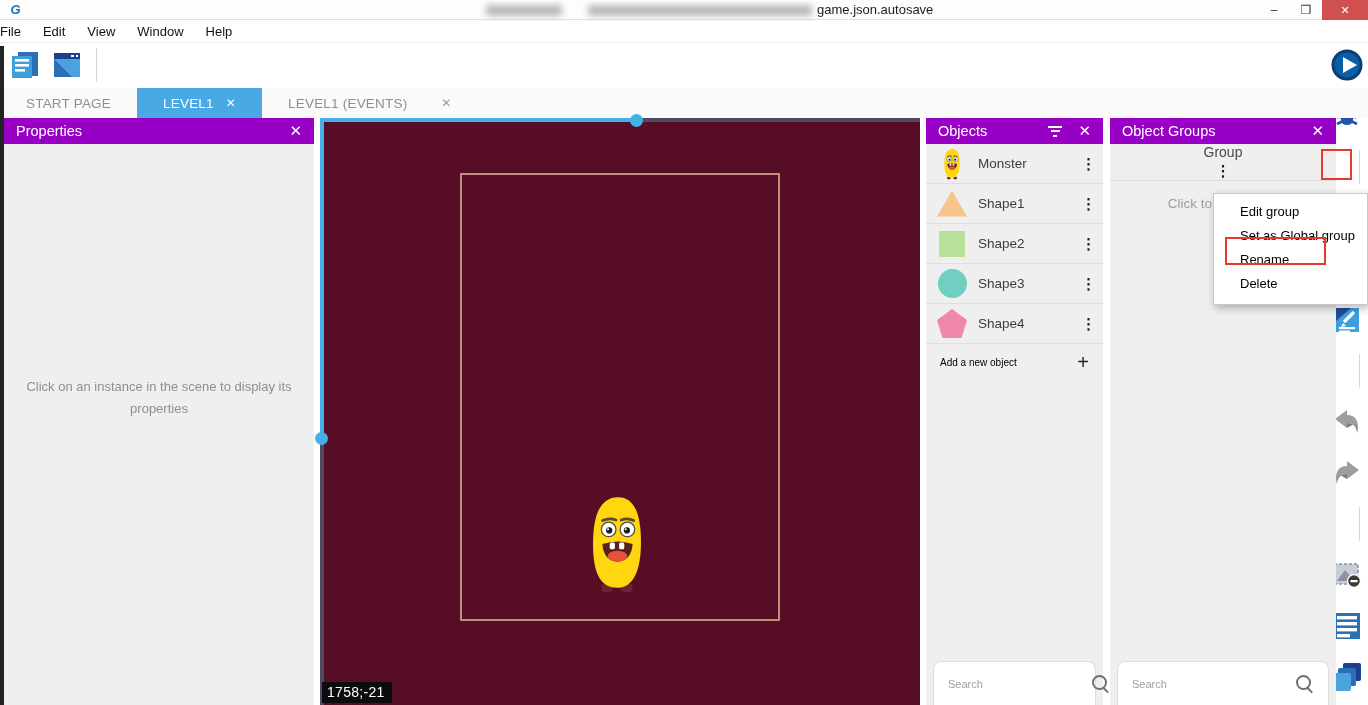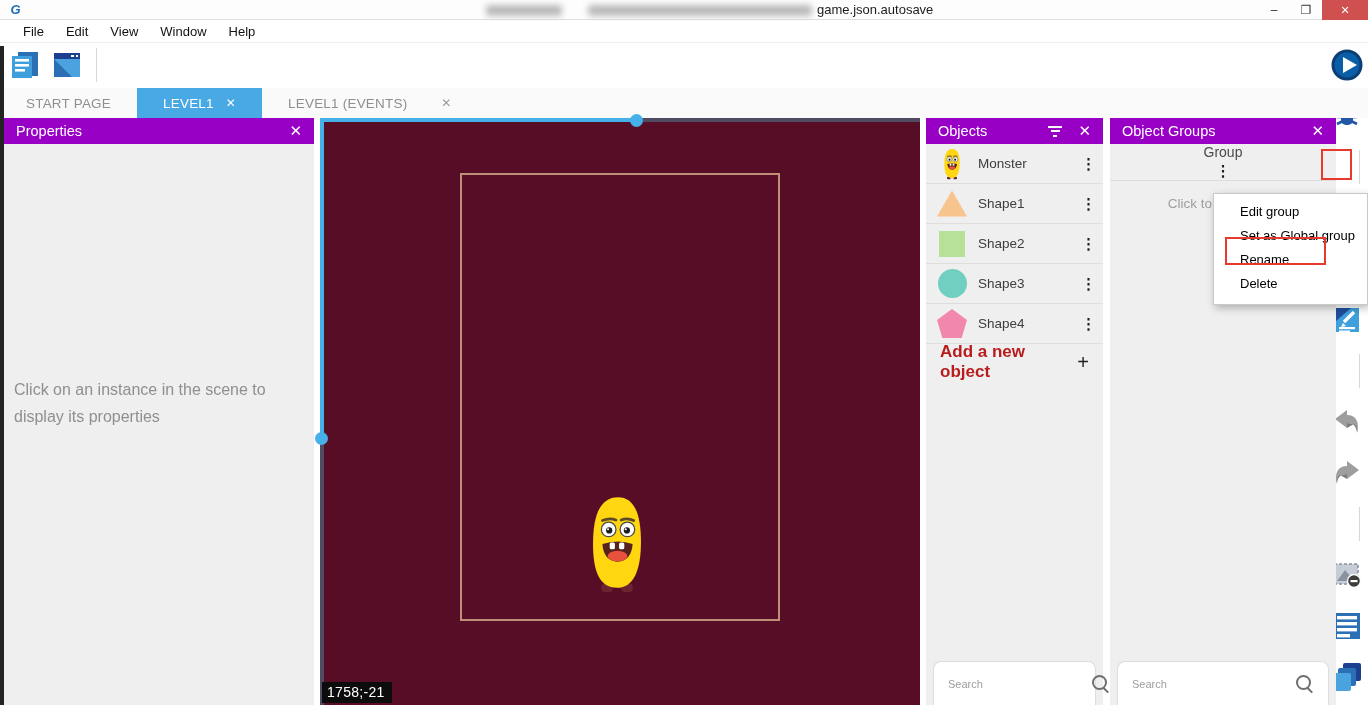--- a/index.html
+++ b/index.html
@@ -10,21 +10,21 @@
   
   .titlebar { position:absolute; left:0; top:0; width:1368px; height:20px; background:#fdfdfd; border-bottom:1px solid #e0e0e0; }
   .app-logo { position:absolute; left:8px; top:2px; width:15px; height:15px; color:#1d6fb5; font-weight:bold; font-style:italic; font-size:13px; line-height:15px; text-align:center; }
   .blur-blob { position:absolute; top:5px; height:11px; background:#b9b9b9; border-radius:3px; filter:blur(3px); }
   .title-text { position:absolute; left:817px; top:2px; font-size:13px; color:#1c1c1c; white-space:nowrap; }
   .winbtns { position:absolute; right:0; top:0; height:20px; display:flex; }
   .winbtn { width:32px; height:20px; display:flex; align-items:center; justify-content:center; font-size:12px; color:#333; cursor:default; }
   .winbtn.close { width:46px; background:var(--close_red); color:#fff; font-size:11px; }
 
   
-  .menubar { position:absolute; left:0; top:21px; width:1368px; height:22px; background:#ffffff; display:flex; align-items:center; padding-left:23px; border-bottom:1px solid #efefef; }
+  .menubar { position:absolute; left:0; top:21px; width:1368px; height:22px; background:#ffffff; display:flex; align-items:center; padding-left:0; border-bottom:1px solid #efefef; }
   .menu-item { font-size:13px; color:#111; margin-right:22px; }
 
   
   .toolbar { position:absolute; left:0; top:43px; width:1368px; height:45px; background:#ffffff; }
   .tb-left { position:absolute; left:8px; top:5px; display:flex; align-items:center; gap:8px; }
   .tb-right { position:absolute; right:4px; top:5px; display:flex; align-items:flex-end; gap:17px;flex-direction:column; }
   .tb-icon { width:34px; height:34px; display:flex; align-items:center; justify-content:center; }
   .tb-sep { width:1px; height:34px; background:#d7d7d7; margin:0 4px; }
 
   
@@ -40,21 +40,21 @@
   
   .panel-header { position:absolute; left:0; top:0; right:0; height:26px; background:var(--accent_purple); color:#fff; display:flex; align-items:center; padding:0 12px; }
   .panel-title { font-size:14.5px; flex:1; }
   .panel-x { font-size:15px; color:#fff; }
   .filter-icon { width:18px; display:flex; flex-direction:column; align-items:center; gap:2.5px; margin-right:14px; }
   .filter-icon span { display:block; height:2px; background:#fff; }
   .filter-icon span:nth-child(1){ width:14px; } .filter-icon span:nth-child(2){ width:9px; } .filter-icon span:nth-child(3){ width:4px; }
 
   
   .properties-panel { position:absolute; left:4px; top:118px; width:310px; height:587px; background:#efefef; }
-  .props-empty { position:absolute; left:10px; right:10px; top:258px; font-size:16px; color:#8f8f8f; line-height:1.7; }
+  .props-empty { position:absolute; left:10px; right:10px; top:258px; text-align:center; font-size:13px; color:#8f8f8f; line-height:1.7; }
 
   
   .scene-canvas { position:absolute; left:320px; top:118px; width:600px; height:587px; background:var(--canvas_maroon); }
   .scene-frame { position:absolute; left:140px; top:55px; width:320px; height:448px; border:2px solid var(--frame_tan); }
   .guide-top-blue { position:absolute; left:0; top:0; width:316px; height:4px; background:var(--guide_blue); }
   .guide-top-slate { position:absolute; left:316px; top:0; width:284px; height:4px; background:var(--guide_slate); }
   .guide-left-blue { position:absolute; left:0; top:0; width:4px; height:320px; background:var(--guide_blue); }
   .guide-left-slate { position:absolute; left:0; top:320px; width:4px; height:267px; background:var(--guide_slate); }
   .guide-dot { position:absolute; width:13px; height:13px; border-radius:50%; background:var(--guide_blue); }
   .dot-top { left:310px; top:-4px; }
@@ -67,21 +67,21 @@
   .obj-rows { position:absolute; top:26px; left:0; right:0; }
   .obj-row { height:40px; display:flex; align-items:center; border-bottom:1px solid #dedede; background:#efefef; }
   .obj-thumb { width:52px; display:flex; align-items:center; justify-content:center; }
   .obj-name { flex:1; font-size:13.5px; color:#3d3d3d; }
   .row-more { width:28px; text-align:center; font-size:15px; font-weight:bold; color:#1f1f1f; letter-spacing:1px; }
   .shape-triangle { width:30px; height:26px; background:var(--shape1_orange); clip-path:polygon(50% 0,100% 100%,0 100%); }
   .shape-square { width:26px; height:26px; background:var(--shape2_green); }
   .shape-circle { width:29px; height:29px; border-radius:50%; background:var(--shape3_teal); }
   .shape-pentagon { width:30px; height:29px; background:var(--shape4_pink); clip-path:polygon(50% 0,100% 38%,82% 100%,18% 100%,0 38%); }
   .add-row { height:36px; display:flex; align-items:center; padding:0 14px; }
-  .add-label { flex:1; font-size:17px; color:#b91c1c;font-weight:bold; }
+  .add-label { flex:1; font-size:10px; color:#000000; }
   .add-plus { font-size:20px; color:#1f1f1f; font-weight:400; }
 
   
   .search-box { position:absolute; left:7px; right:7px; bottom:0; height:44px; background:#fff; border:1px solid #ddd; border-bottom:none; border-radius:8px 8px 0 0; display:flex; align-items:center; }
   .search-input { flex:1; border:none; outline:none; background:transparent; font-size:11px; color:#333; padding-left:14px; font-family:"Liberation Sans", sans-serif; }
   .search-input::placeholder { color:#9e9e9e; }
   .mag-icon { position:relative; width:22px; height:22px; margin-right:12px; flex:0 0 auto; }
   .mag-icon::before { content:""; position:absolute; left:2px; top:2px; width:11px; height:11px; border:2px solid #6f6f6f; border-radius:50%; }
   .mag-icon::after { content:""; position:absolute; left:14px; top:14px; width:7px; height:2.4px; background:#6f6f6f; transform:rotate(45deg); transform-origin:0 0; }
 

